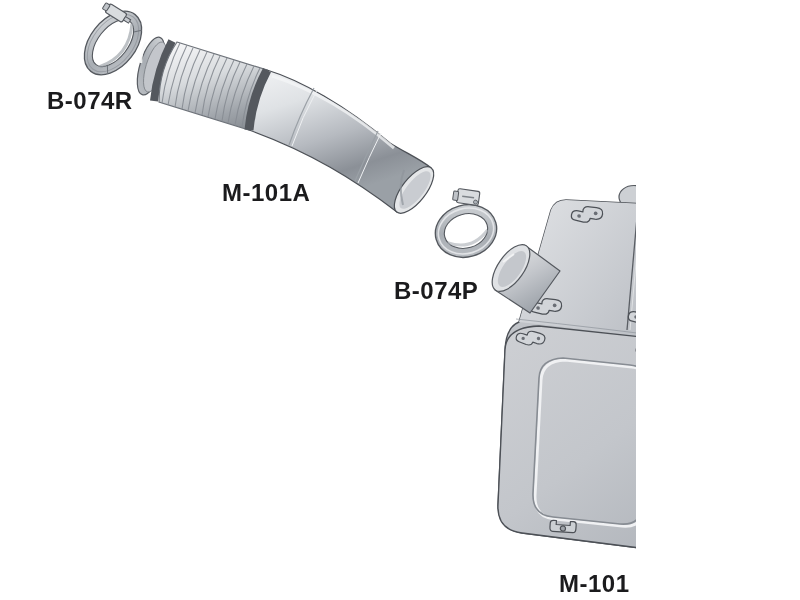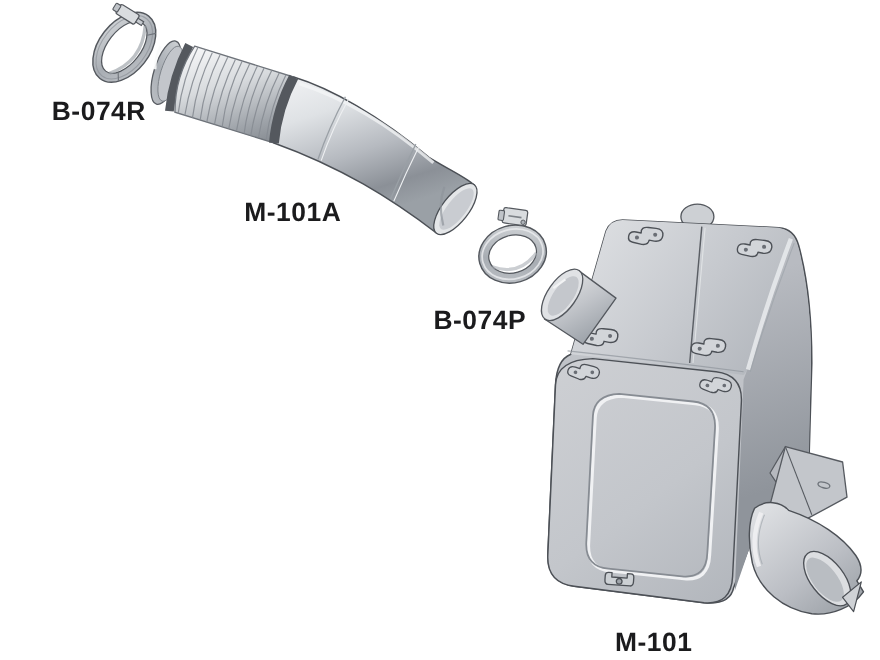--- a/index.html
+++ b/index.html
@@ -1,16 +1,16 @@
 <!DOCTYPE html>
 <html><head>
 <meta charset="utf-8">
 <style>
   html,body{margin:0;padding:0;background:#fff;}
-  #canvas{width:800px;height:600px;background:#ffffff;position:relative;overflow:hidden;}
+  #canvas{width:636px;height:600px;background:#ffffff;position:relative;overflow:hidden;}
   .part-label{
     font-family:"Liberation Sans","DejaVu Sans",sans-serif;
     font-weight:700;
     font-size:24px;
     letter-spacing:.5px;
     fill:#1b1b1d;
   }
 </style>
 </head>
 <body>

